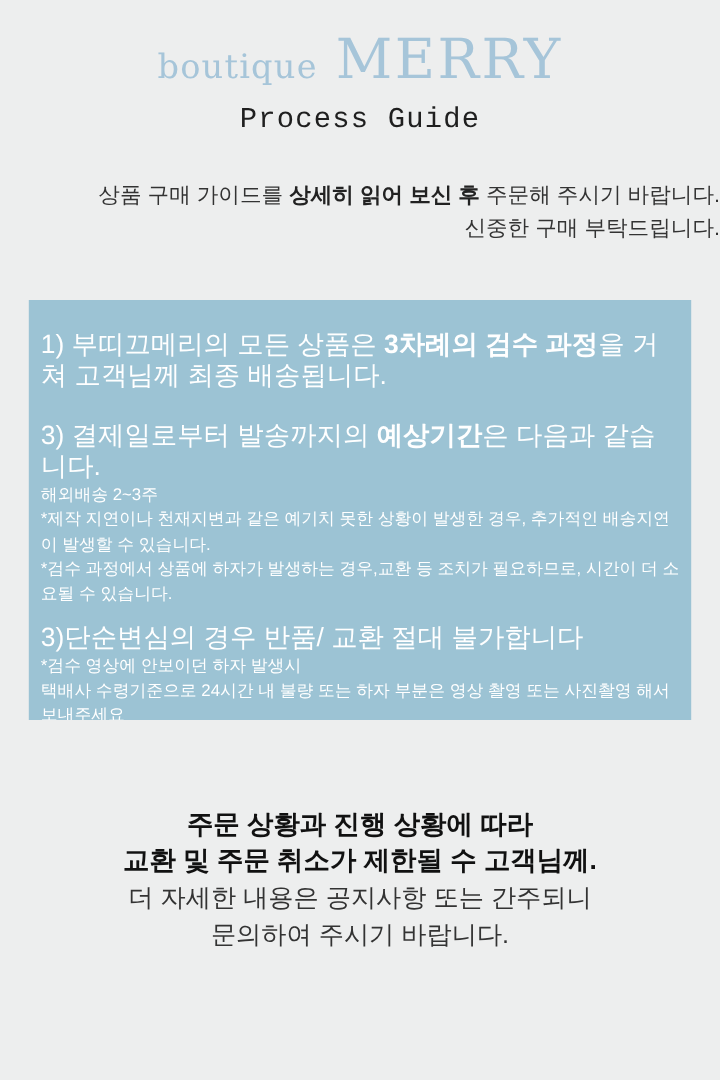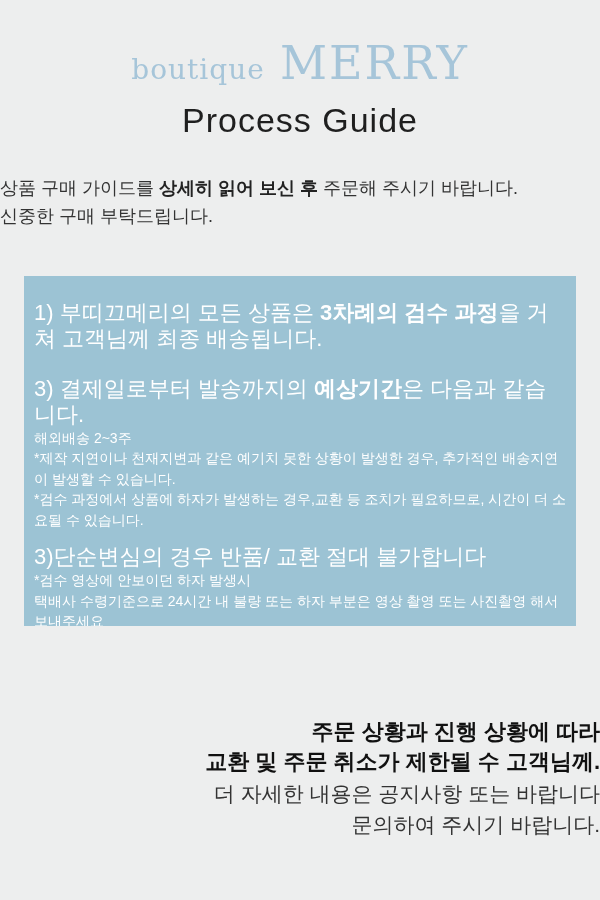--- a/index.html
+++ b/index.html
@@ -9,48 +9,48 @@
   .page {
     position: relative;
     width: 600px;
     height: 900px;
     background: #EDEEEE;
     font-family: "Liberation Sans", sans-serif;
     overflow: hidden;
   }
   
   .brand-line {
-    padding-top: 38px;
+    padding-top: 24px;
     text-align: center;
     font-family: "DejaVu Serif", serif;
     color: #A6C5D9;
     line-height: 1.1;
     white-space: nowrap;
   }
   .brand-prefix {
     font-size: 28px;
     letter-spacing: 1px;
   }
   .brand-name {
     font-size: 46px;
     letter-spacing: 2px;
     margin-left: 10px;
   }
   .subtitle {
     margin-top: 12px;
     text-align: center;
-    font-family: Liberation Sans, sans-serif;
-    font-size: 34px;
+    font-family: Liberation Mono, monospace;
+    font-size: 24px;
     letter-spacing: 1px;
     color: #1F1F1F;
   }
   
   .intro {
     margin-top: 34px;
-    text-align: left;
+    text-align: right;
     font-size: 18px;
     line-height: 28px;
     color: #333333;
   }
   .intro b { color: #222222; }
   
   .notice-box {
     box-sizing: border-box;
     width: 552px;
     height: 350px;
@@ -70,22 +70,22 @@
   .box-gap { height: 24px; }
   .box-gap-sm { height: 14px; }
   .box-note {
     margin: 0;
     font-size: 14px;
     line-height: 20.5px;
     font-weight: 400;
   }
   
   .footer {
-    margin-top: 91px;
-    text-align: right;
+    margin-top: 72px;
+    text-align: center;
   }
   .footer-bold {
     font-size: 22px;
     line-height: 30px;
     font-weight: 700;
     color: #111111;
   }
   .footer-regular {
     margin-top: 3px;
     font-size: 21px;
@@ -132,17 +132,17 @@
 
     <p class="box-main">3)단순변심의 경우 반품/ 교환 절대 불가합니다</p>
     <p class="box-note">*검수 영상에 안보이던 하자 발생시</p>
     <p class="box-note">택배사 수령기준으로 24시간 내 불량 또는 하자 부분은 영상 촬영 또는 사진촬영 해서 보내주세요</p>
 
   </div>
 
   <div class="footer">
     <div class="footer-bold">주문 상황과 진행 상황에 따라</div>
     <div class="footer-bold">교환 및 주문 취소가 제한될 수 고객님께.</div>
-    <div class="footer-regular">더 자세한 내용은 공지사항 또는 바랍니다</div>
+    <div class="footer-regular">더 자세한 내용은 공지사항 또는 간주되니</div>
     <div class="footer-regular">문의하여 주시기 바랍니다.</div>
   </div>
 
 </div>
 
 </body></html>

